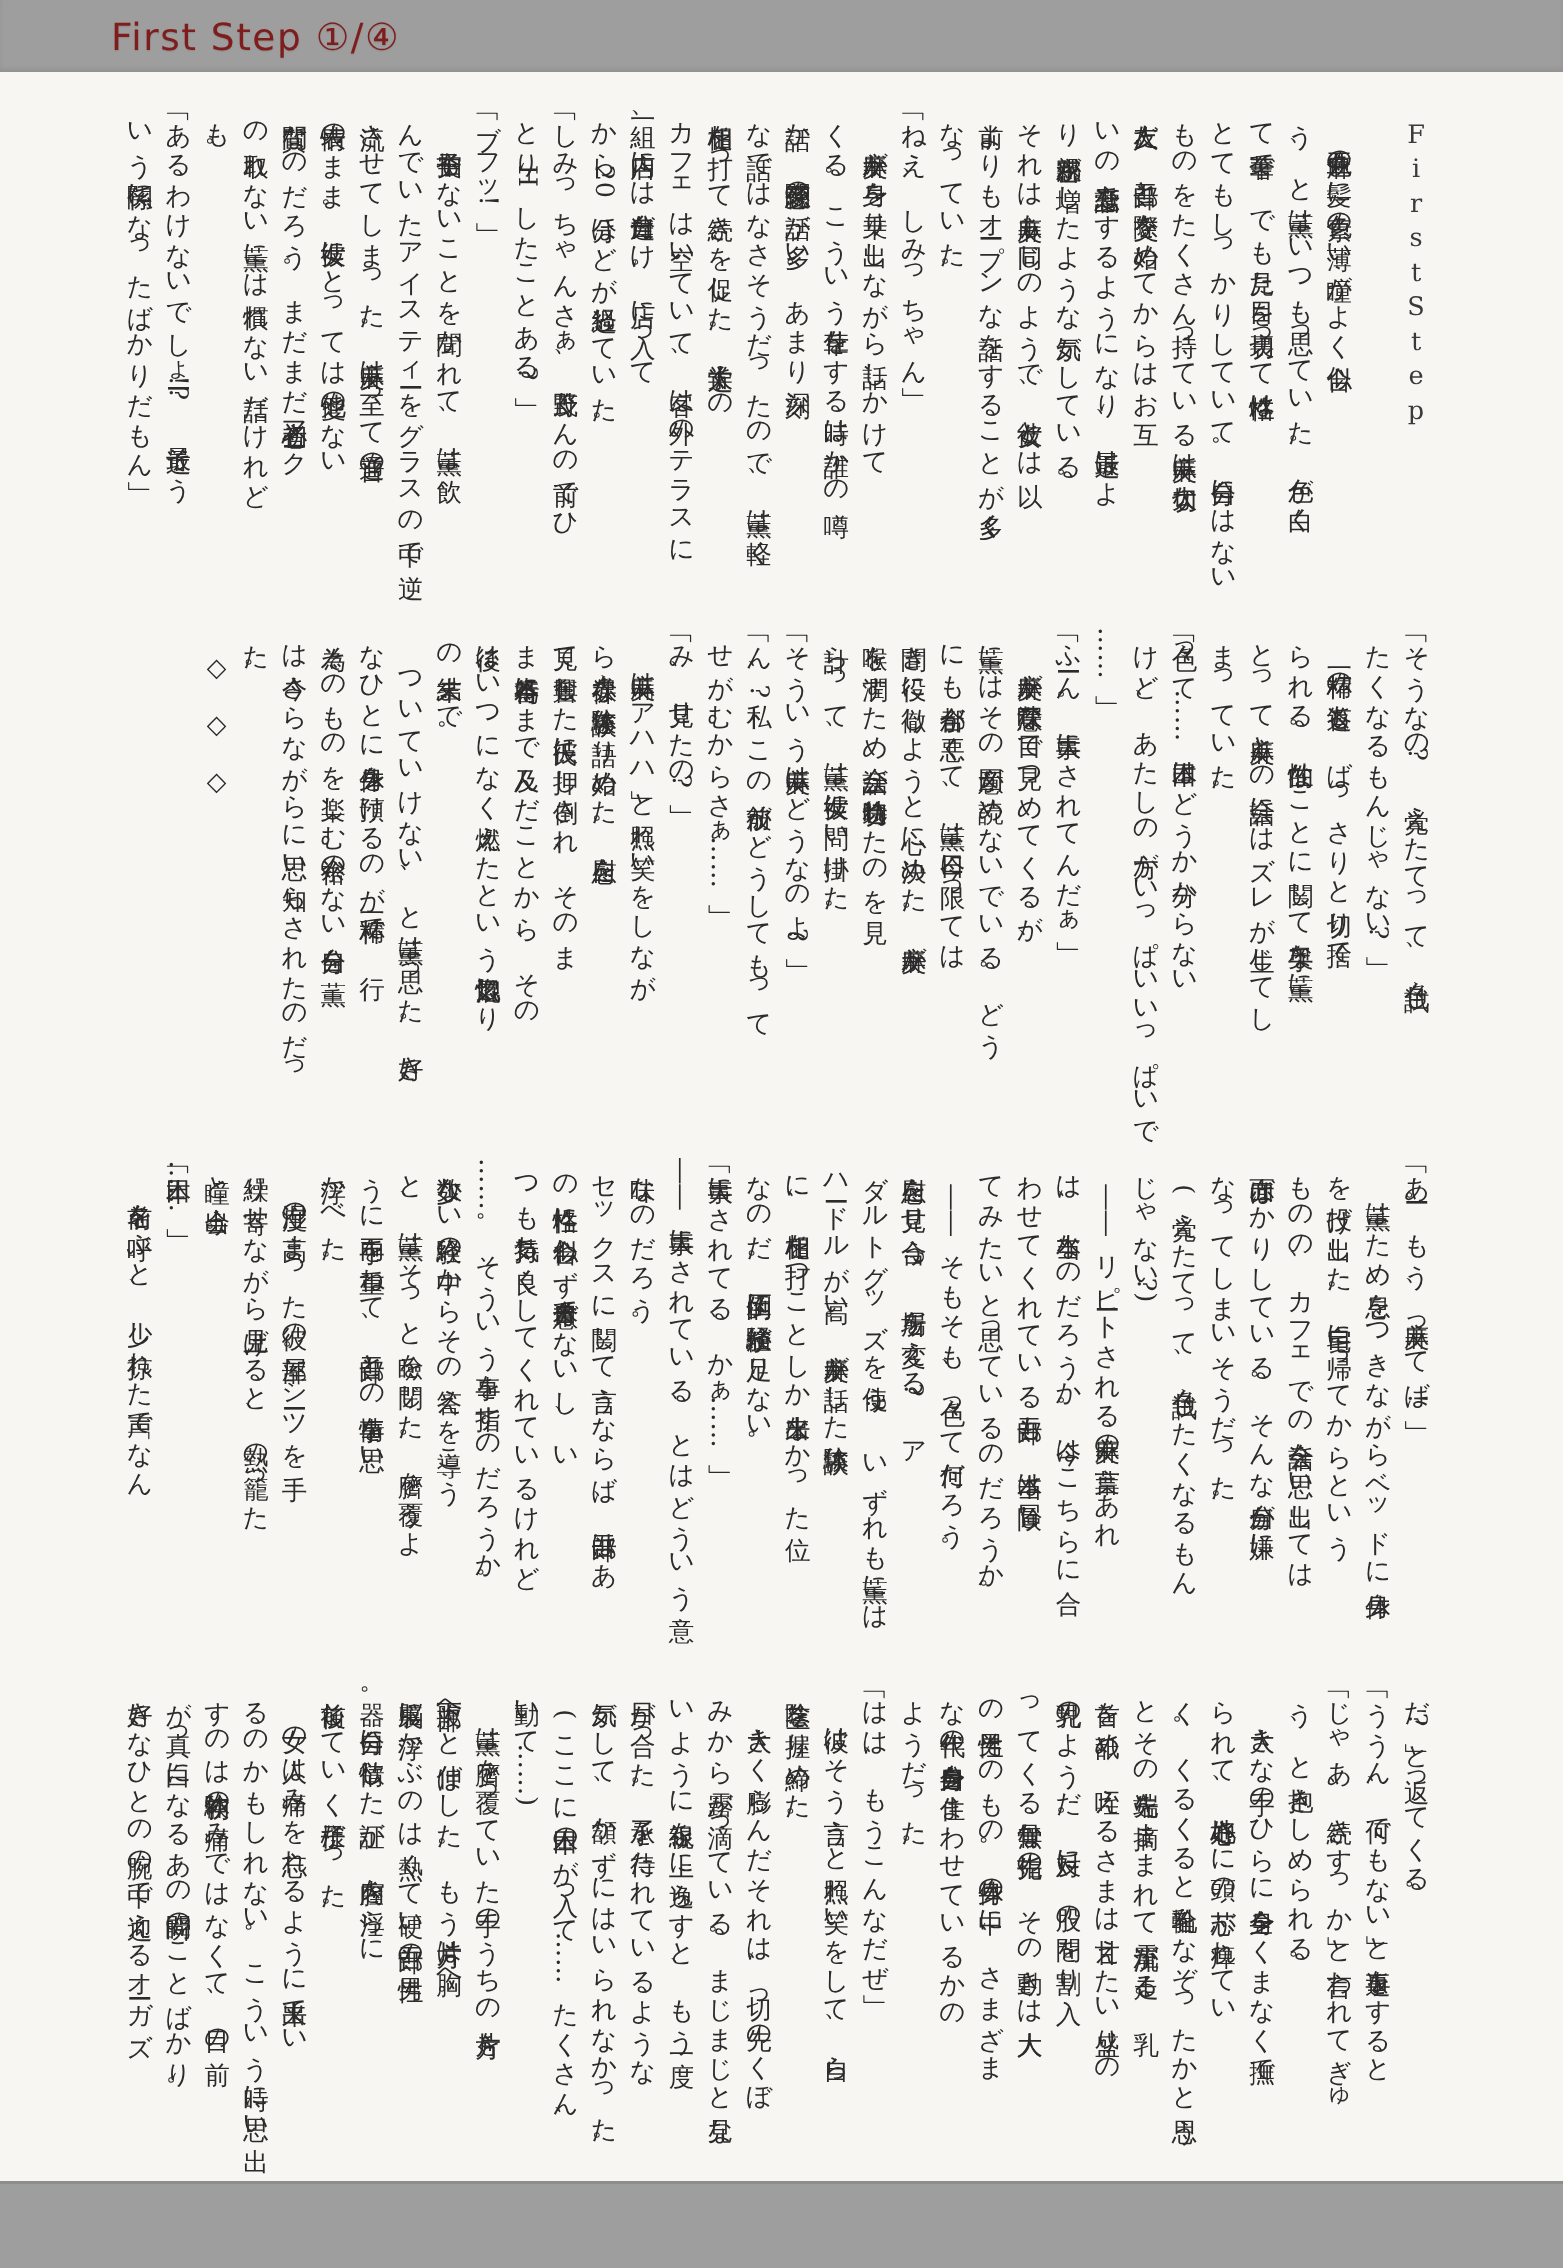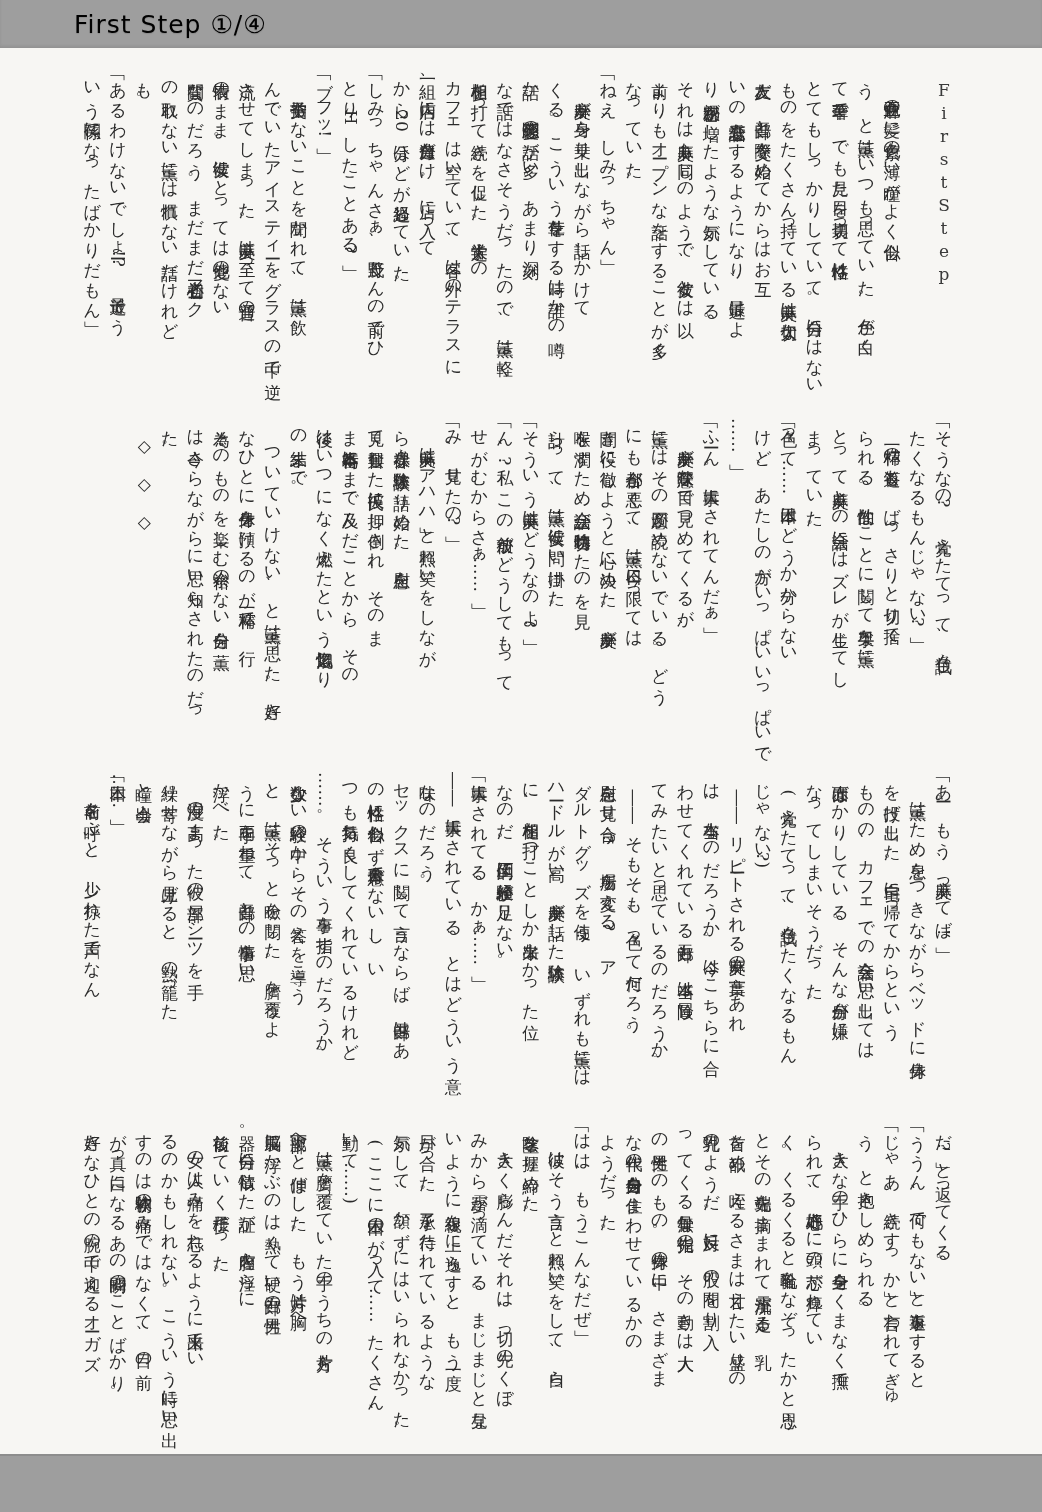--- a/index.html
+++ b/index.html
@@ -19,21 +19,21 @@
     top:0;height:48px;
     display:flex;align-items:center;
     box-shadow:inset 0 -2px 3px rgba(0,0,0,0.08);
   }
   .bar.footer{
     bottom:0;height:56px;
     border-top:2px solid #8d8d8d;
   }
   .header-title{
     padding-left:74px;
-    color:#000000;
+    color:#7f1d1d;
     font-family:"DejaVu Sans","Liberation Sans",sans-serif;
     font-size:25px;
     letter-spacing:1px;
     font-weight:500;
     text-shadow:0 1px 1px rgba(0,0,0,0.12);
   }
   .story{position:absolute;inset:0;}
   .band{
     position:absolute;
     right:86px;

